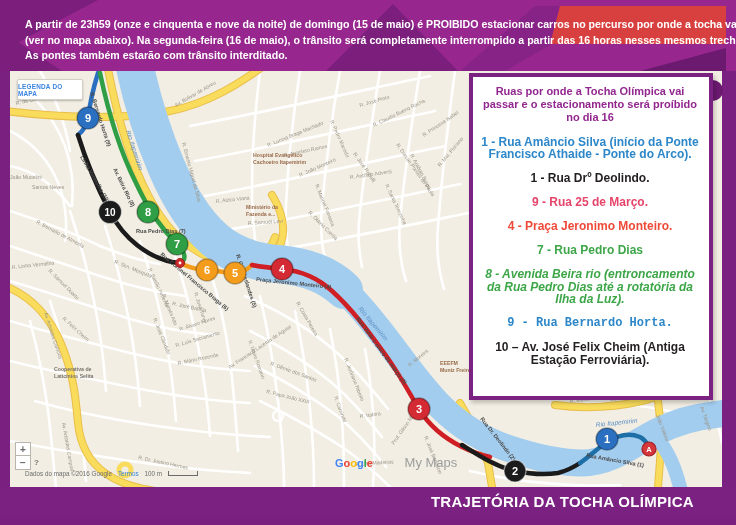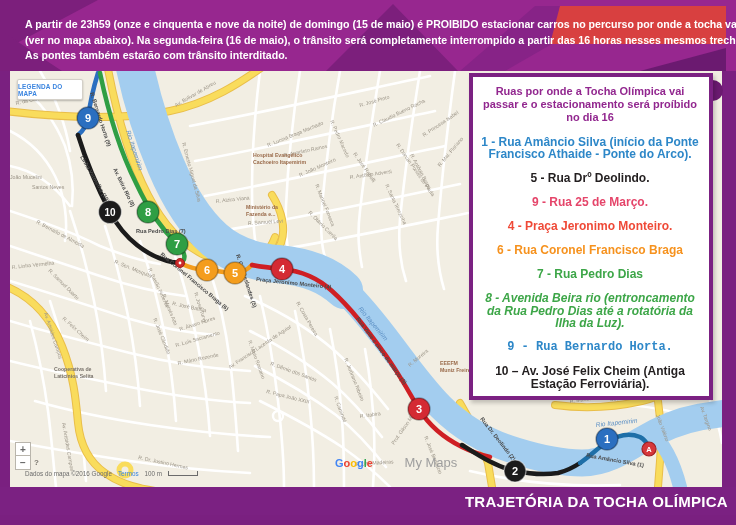--- a/index.html
+++ b/index.html
@@ -30,21 +30,21 @@
   
   .ribbon{position:absolute;left:702px;top:80px;width:21px;height:21px;border-radius:50%;
           background:#6B1A70;z-index:3;}
   .panel{position:absolute;left:469px;top:73px;width:244px;height:327px;box-sizing:border-box;
          background:#fff;border:4px solid #7B2182;z-index:4;box-shadow:2px 3px 4px rgba(0,0,0,.2);
          padding:8px 10px 6px 8px;}
   .panel-title{color:#92278F;font-weight:bold;font-size:11px;line-height:13px;text-align:center;}
   .panel-item{font-weight:bold;font-size:12px;line-height:12.5px;text-align:center;margin-top:11.5px;}
   
   .bottom-bar{position:absolute;left:0;top:487px;width:736px;height:28px;background:#7B2182;
-              display:flex;align-items:center;justify-content:flex-end;padding-right:8px;
+              display:flex;align-items:center;justify-content:flex-end;padding-right:42px;
               box-sizing:border-box;}
   .bottom-bar span{color:#fff;font-weight:bold;font-size:15px;letter-spacing:.3px;}
   text{user-select:none;}
 </style>
 </head>
 <body>
 
 <div class="stage">
 
   <div class="banner">
@@ -307,24 +307,23 @@
     </div>
     <div class="gwm">
       <span><span style="color: rgb(66, 133, 244);">G</span><span style="color: rgb(234, 67, 53);">o</span><span style="color: rgb(251, 188, 5);">o</span><span style="color: rgb(66, 133, 244);">g</span><span style="color: rgb(52, 168, 83);">l</span><span style="color: rgb(234, 67, 53);">e</span></span><span class="mymaps"> My Maps</span>
     </div>
   </div>
 
   <div class="ribbon"></div>
   <div class="panel">
     <div class="panel-title" style="color: rgb(146, 39, 143);">Ruas por onde a Tocha Olímpica vai passar e o estacionamento será proíbido no dia 16</div>
     <div class="panel-item" style="color: rgb(45, 135, 200);">1 - Rua Amâncio Silva (início da Ponte Francisco Athaide - Ponte do Arco).</div>
-    <div class="panel-item" style="color: rgb(35, 31, 32);">5 - Rua Drº Deolindo.</div>
+    <div class="panel-item" style="color: rgb(35, 31, 32);">1 - Rua Drº Deolindo.</div>
     <div class="panel-item" style="color: rgb(229, 69, 106);">9 - Rua 25 de Março.</div>
     <div class="panel-item" style="color: rgb(239, 73, 55);">4 - Praça Jeronimo Monteiro.</div>
-    <div class="panel-item" style="color: rgb(246, 146, 30);">6 - Rua Coronel Francisco Braga</div>
     <div class="panel-item" style="color: rgb(61, 166, 72);">7 - Rua Pedro Dias</div>
     <div class="panel-item" style="color: rgb(61, 166, 72); font-style: italic;">8 - Avenida Beira rio (entroncamento da Rua Pedro Dias até a rotatória da Ilha da Luz).</div>
     <div class="panel-item" style="color: rgb(45, 135, 200); font-family: Liberation Mono, monospace;">9 - Rua Bernardo Horta.</div>
     <div class="panel-item" style="color: rgb(35, 31, 32);">10 – Av. José Felix Cheim (Antiga Estação Ferroviária).</div>
   </div>
 
   <div class="bottom-bar">
     <span>TRAJETÓRIA DA TOCHA OLÍMPICA</span>
   </div>
 

